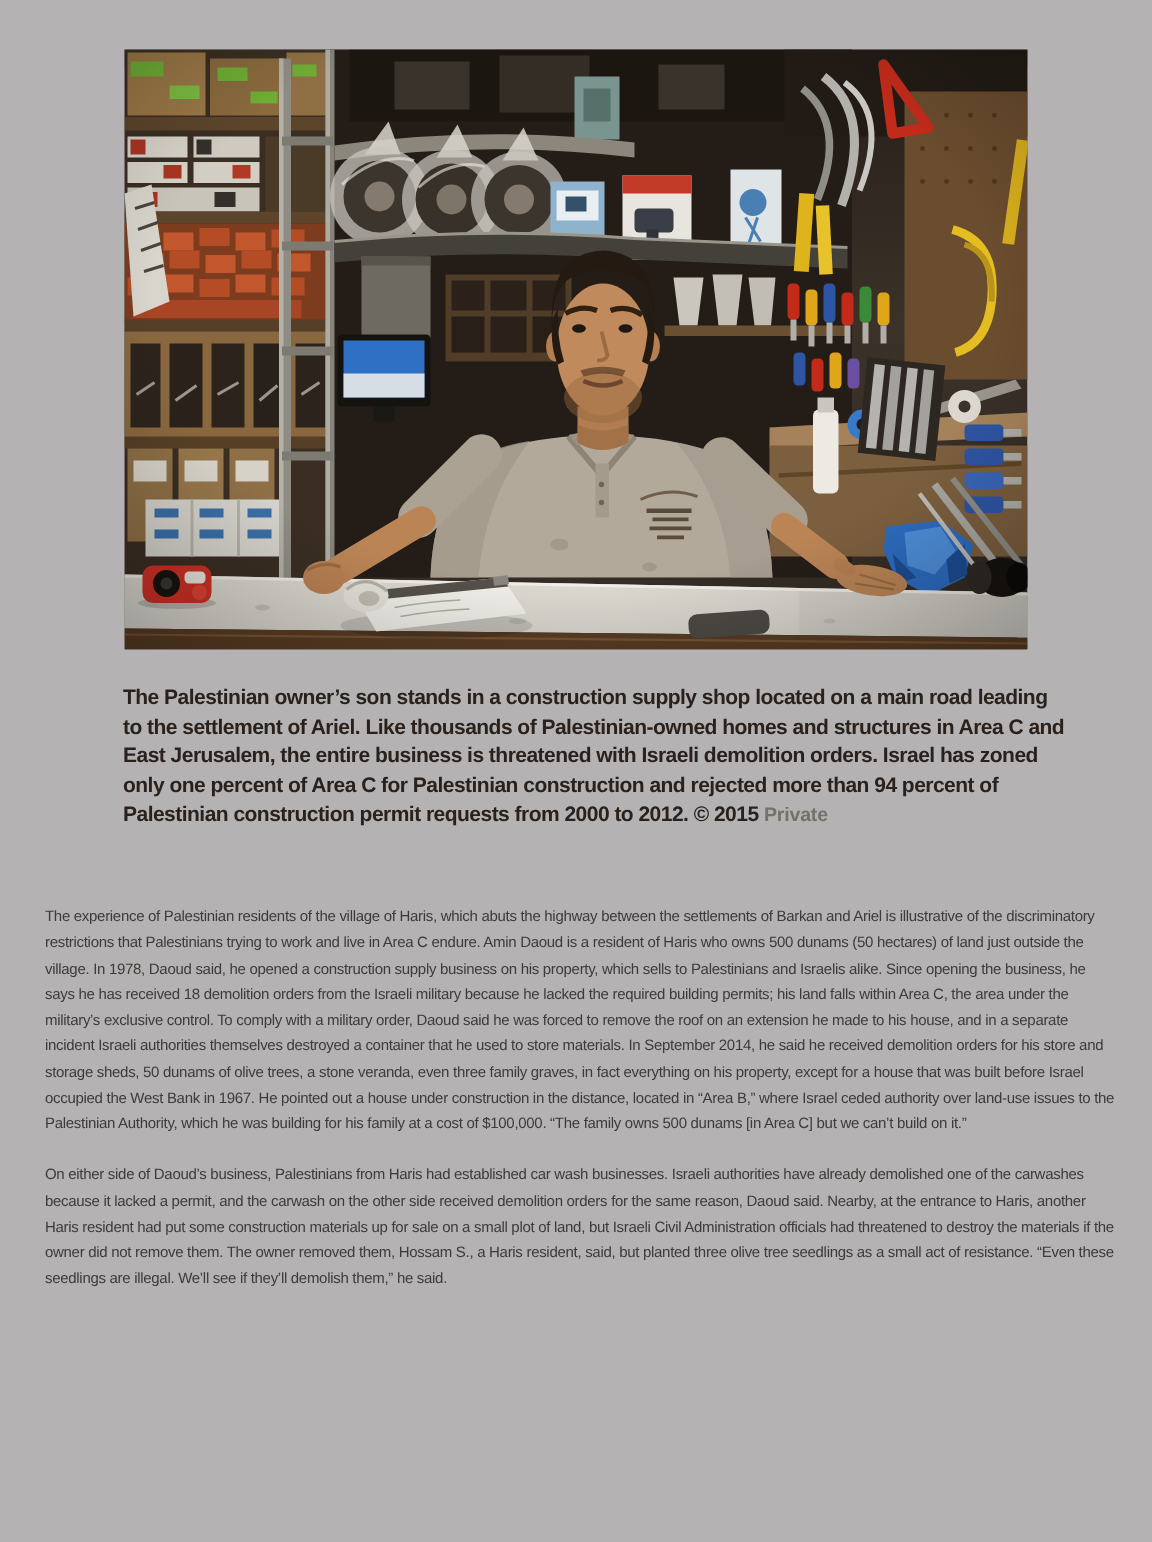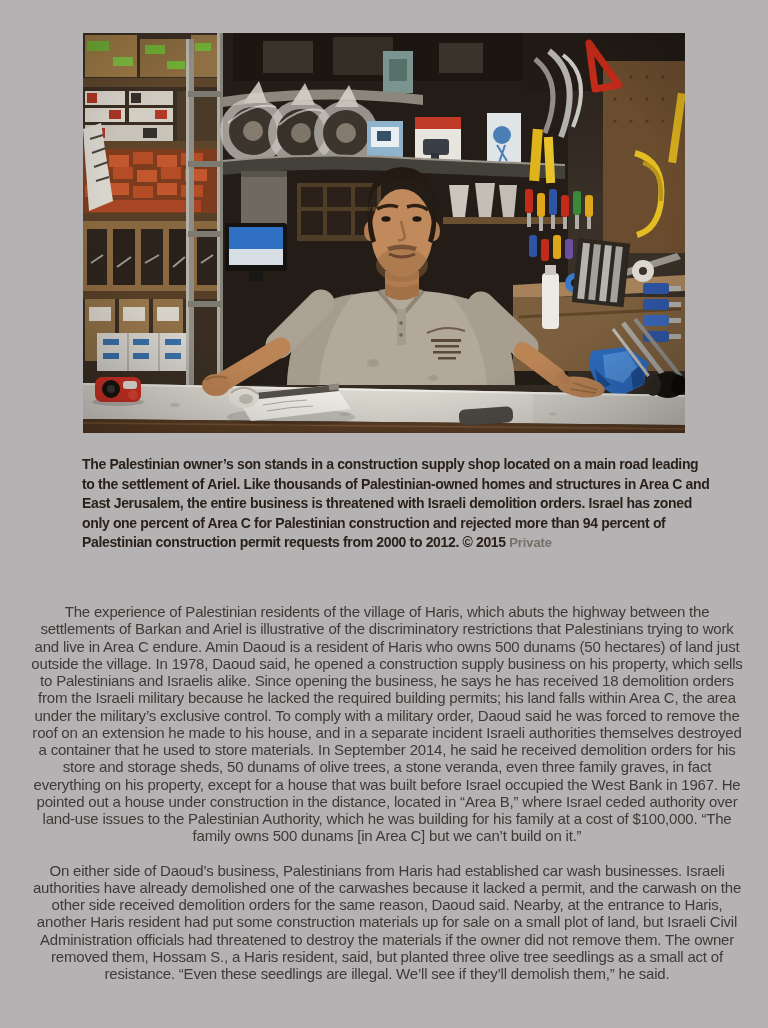--- a/index.html
+++ b/index.html
@@ -21,24 +21,23 @@
     letter-spacing:-0.35px;
     color:#2a211c;
   }
   .caption .credit{
     color:#757069;
     font-size:13px;
     letter-spacing:-0.1px;
   }
   .article{
     position:absolute;left:30px;top:603px;width:714px;
-    font-size:15px;line-height:17.25px;
+    font-size:10px;line-height:17.25px;
     letter-spacing:-0.2px;
     color:#3e3a37;
-    text-align:center;
   }
   .article p{margin:0 0 17px 0;}
 </style>
 </head>
 <body>
 
 <figure class="photo">
 <svg width="602" height="400" viewBox="0 0 602 400" xmlns="http://www.w3.org/2000/svg">
   <defs>
     <linearGradient id="bgg" x1="0" y1="0" x2="0" y2="1">

